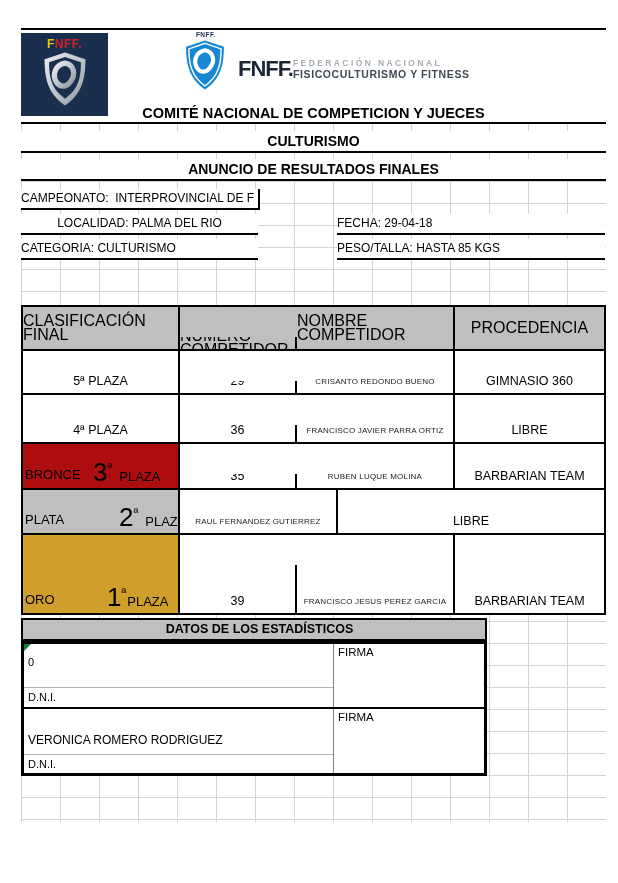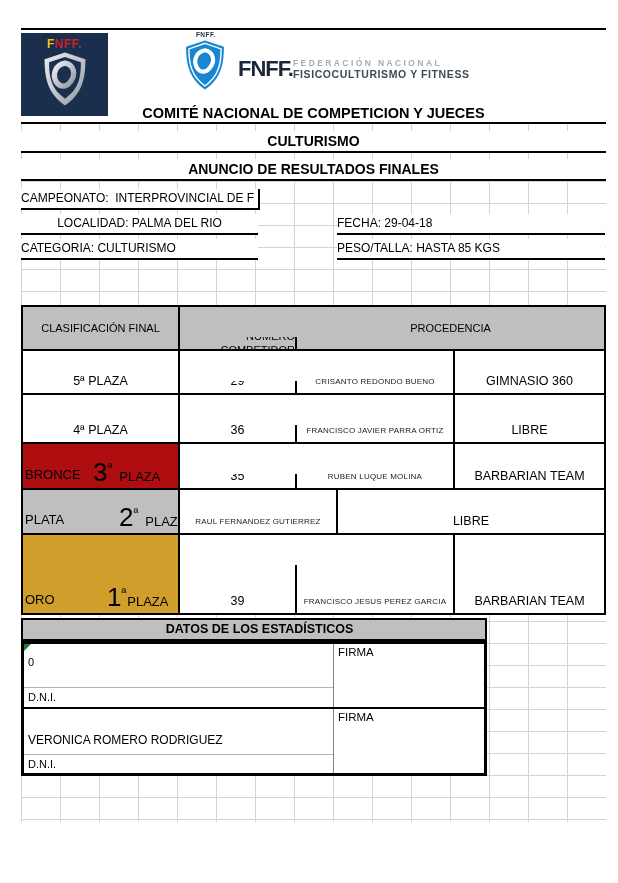--- a/index.html
+++ b/index.html
@@ -40,21 +40,21 @@
   .trow{display:flex;border-bottom:2px solid #000;}
   .trow:last-child{border-bottom:none;flex:1;}
   .thead{height:42px;background:#BFBFBF;}
   .hr0{height:42px}.hr1{height:47px}.hr2{height:44px}.hr3{height:43px}
   .tc{box-sizing:border-box;display:flex;align-items:flex-end;justify-content:center;
       padding-bottom:5px;overflow:hidden;}
   .c1{width:157px;border-right:2px solid #000;}
   .c2{width:117px;border-right:2px solid #000;margin-top:30px;}
   .c3{width:158px;border-right:2px solid #000;}
   .c4{flex:1;border-radius:9px;}
-  .thead .tc{align-items:center;padding-bottom:0;text-align:right;font-size:11px;line-height:14px;}
+  .thead .tc{align-items:center;padding-bottom:0;text-align:left;font-size:16px;line-height:14px;}
   .plaza,.num,.proc{font-size:12.5px;}
   .nom{font-size:8px;padding-bottom:7px;color:#1a1a1a;letter-spacing:.2px;white-space:nowrap;}
   .medalcell{position:relative;padding:0;}
   .medal{position:absolute;left:2px;bottom:6px;font-size:13px;}
   .ordgrp{position:absolute;bottom:3px;white-space:nowrap;}
   .g-bronce{left:70px}.g-plata{left:96px}.g-oro{left:84px}
   .ord{font-size:26px;line-height:26px;}
   .osup{font-size:13px;position:relative;top:-9px;}
   .word{font-size:13px;margin-left:7px;}
   .g-oro .word{margin-left:1px;}
@@ -118,20 +118,21 @@
   <div class="abs meta campeonato">CAMPEONATO:  INTERPROVINCIAL DE F</div>
   <div class="abs meta localidad">LOCALIDAD: PALMA DEL RIO</div>
   <div class="abs meta fecha">FECHA: 29-04-18</div>
   <div class="abs meta categoria">CATEGORIA: CULTURISMO</div>
   <div class="abs meta peso">PESO/TALLA: HASTA 85 KGS</div>
 
   <div class="abs rtable">
     <div class="trow thead">
       <div class="tc c1">CLASIFICACIÓN FINAL</div>
       <div class="tc c2">NUMERO COMPETIDOR</div>
+      <div class="tc c3">NOMBRE COMPETIDOR</div>
       <div class="tc c4">PROCEDENCIA</div>
     </div>
 
     <div class="trow hr0">
       <div class="tc c1 plaza">5ª PLAZA</div>
       <div class="tc c2 num">29</div>
       <div class="tc c3 nom">CRISANTO REDONDO BUENO</div>
       <div class="tc c4 proc">GIMNASIO 360</div>
     </div>
 

